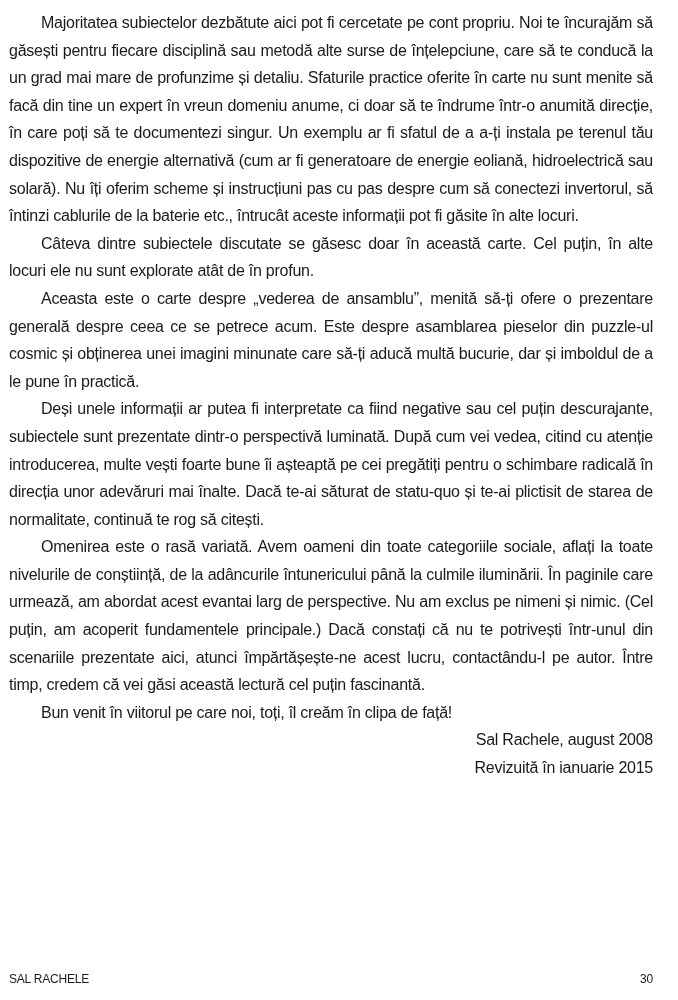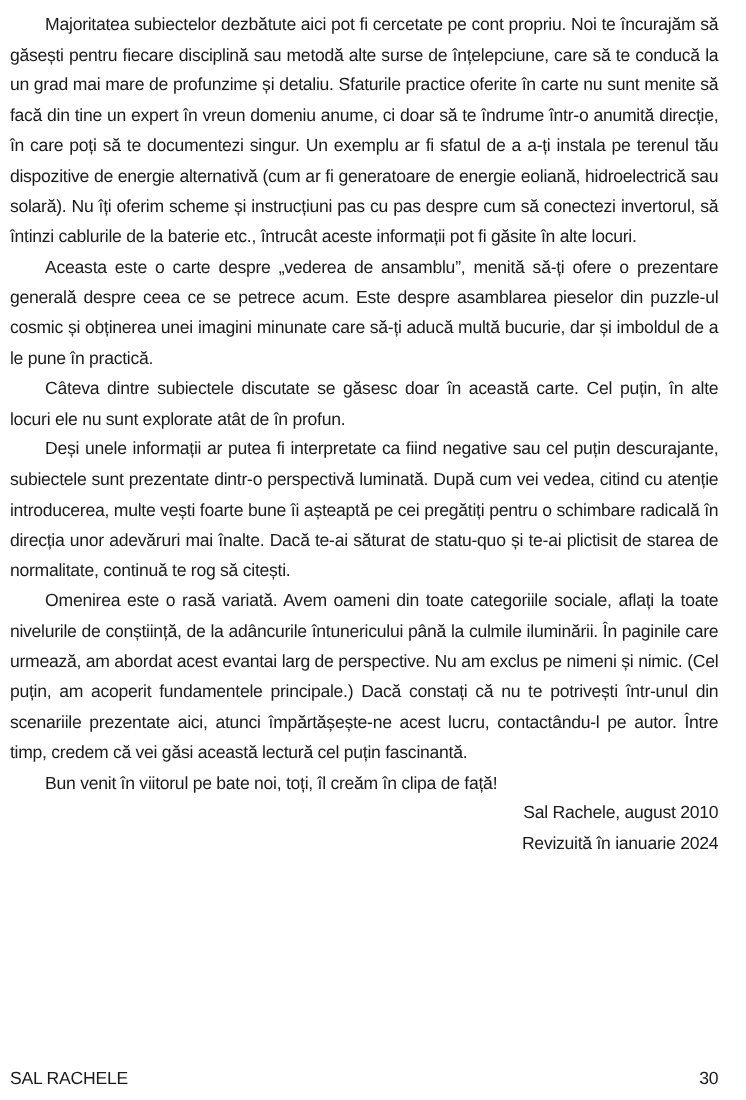--- a/index.html
+++ b/index.html
@@ -13,34 +13,34 @@
   }
   .para {
     margin: 0; text-align: justify; text-indent: 32px;
     hyphens: manual;
   }
   .signature {
     text-align: right; margin: 0;
   }
   .footer {
     position: absolute; left: 9px; right: 25px; top: 972px;
-    font-size: 16px; display: flex; justify-content: space-between;
+    font-size: 12px; display: flex; justify-content: space-between;
     letter-spacing: -0.2px;
   }
 </style>
 </head>
 <body>
 
 <div class="page-body">
   <p class="para">Majoritatea subiectelor dezbătute aici pot fi cercetate pe cont propriu. Noi te încurajăm să găsești pentru fiecare disciplină sau metodă alte surse de înțelepciune, care să te conducă la un grad mai mare de profunzime și detaliu. Sfaturile practice oferite în carte nu sunt menite să facă din tine un expert în vreun domeniu anume, ci doar să te îndrume într-o anumită direcție, în care poți să te documentezi singur. Un exemplu ar fi sfatul de a a-ți instala pe terenul tău dispo­zitive de energie alternativă (cum ar fi generatoare de energie eoliană, hidroelectrică sau solară). Nu îți oferim scheme și instrucțiuni pas cu pas despre cum să conectezi invertorul, să întinzi cablurile de la baterie etc., întrucât aceste informații pot fi găsite în alte locuri.</p>
+  <p class="para">Câteva dintre subiectele discutate se găsesc doar în această carte. Cel puțin, în alte locuri ele nu sunt explorate atât de în profun.</p>
   <p class="para">Aceasta este o carte despre „vederea de ansamblu”, menită să-ți ofere o pre­zentare generală despre ceea ce se petrece acum. Este despre asamblarea pie­selor din puzzle-ul cosmic și obținerea unei imagini minunate care să-ți aducă multă bucurie, dar și imboldul de a le pune în practică.</p>
-  <p class="para">Câteva dintre subiectele discutate se găsesc doar în această carte. Cel puțin, în alte locuri ele nu sunt explorate atât de în profun.</p>
   <p class="para">Deși unele informații ar putea fi interpretate ca fiind negative sau cel puțin descurajante, subiectele sunt prezentate dintr-o perspectivă luminată. După cum vei vedea, citind cu atenție introducerea, multe vești foarte bune îi așteaptă pe cei pregătiți pentru o schimbare radicală în direcția unor adevăruri mai înalte. Dacă te-ai săturat de statu-quo și te-ai plictisit de starea de normalitate, continuă te rog să citești.</p>
   <p class="para">Omenirea este o rasă variată. Avem oameni din toate categoriile sociale, aflați la toate nivelurile de conștiință, de la adâncurile întunericului până la culmile iluminării. În paginile care urmează, am abordat acest evantai larg de perspective. Nu am exclus pe nimeni și nimic. (Cel puțin, am acoperit fundamentele princi­pale.) Dacă constați că nu te potrivești într-unul din scenariile prezentate aici, atunci împărtășește-ne acest lucru, contactându-l pe autor. Între timp, credem că vei găsi această lectură cel puțin fascinantă.</p>
-  <p class="para">Bun venit în viitorul pe bate noi, toți, îl creăm în clipa de față!</p>
-  <p class="signature">Sal Rachele, august 2010</p>
-  <p class="signature">Revizuită în ianuarie 2024</p>
+  <p class="para">Bun venit în viitorul pe care noi, toți, îl creăm în clipa de față!</p>
+  <p class="signature">Sal Rachele, august 2008</p>
+  <p class="signature">Revizuită în ianuarie 2015</p>
 </div>
 
 <div class="footer">
   <span>SAL RACHELE</span>
   <span>30</span>
 </div>
 
 </body></html>

